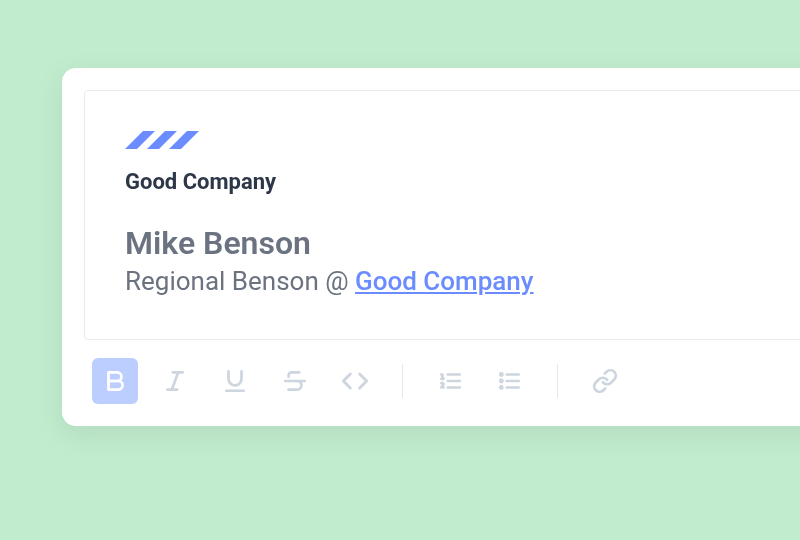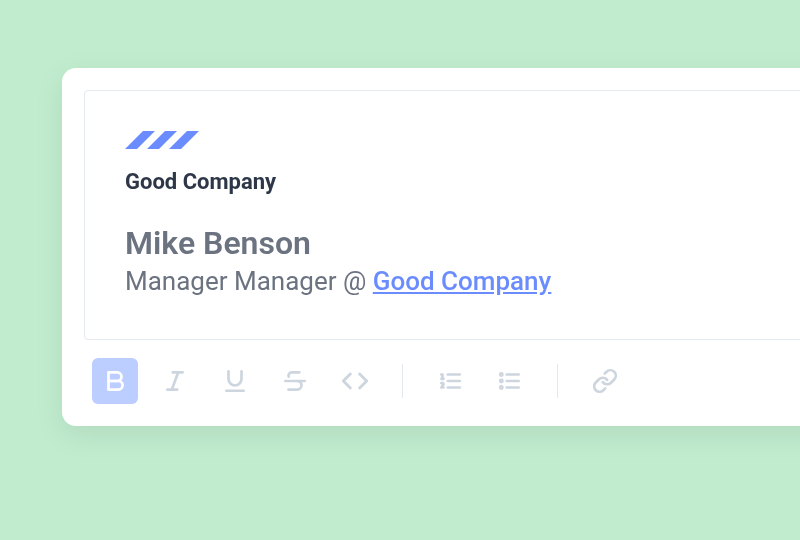--- a/index.html
+++ b/index.html
@@ -94,21 +94,21 @@
             <path d="M0 28 L18 10 L30 10 L12 28 Z"></path>
             <path d="M22 28 L40 10 L52 10 L34 28 Z"></path>
             <path d="M44 28 L62 10 L74 10 L56 28 Z"></path>
           </g>
         </svg>
       </div>
       <div class="logo-text">Good Company</div>
     </div>
     <div class="person-name">Mike Benson</div>
     <div class="person-title">
-      <span>Manager Manager @ </span><a class="company-link">Good Company</a>
+      <span>Regional Benson @ </span><a class="company-link">Good Company</a>
     </div>
   </div>
 
   <div class="toolbar">
     <div class="tb-btn active">
       <svg width="26" height="26" viewBox="0 0 24 24" fill="none" stroke="currentColor" stroke-width="2.5" stroke-linecap="round" stroke-linejoin="round">
         <path d="M6 4h8a4 4 0 0 1 4 4 4 4 0 0 1-4 4H6z"></path>
         <path d="M6 12h9a4 4 0 0 1 4 4 4 4 0 0 1-4 4H6z"></path>
       </svg>
     </div>

